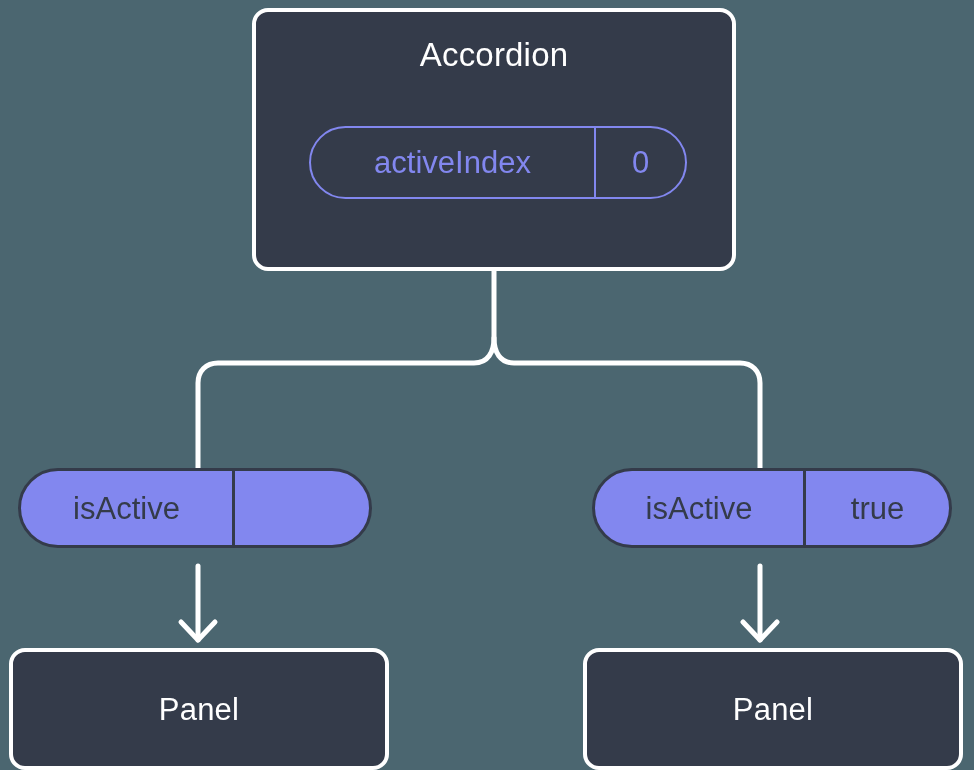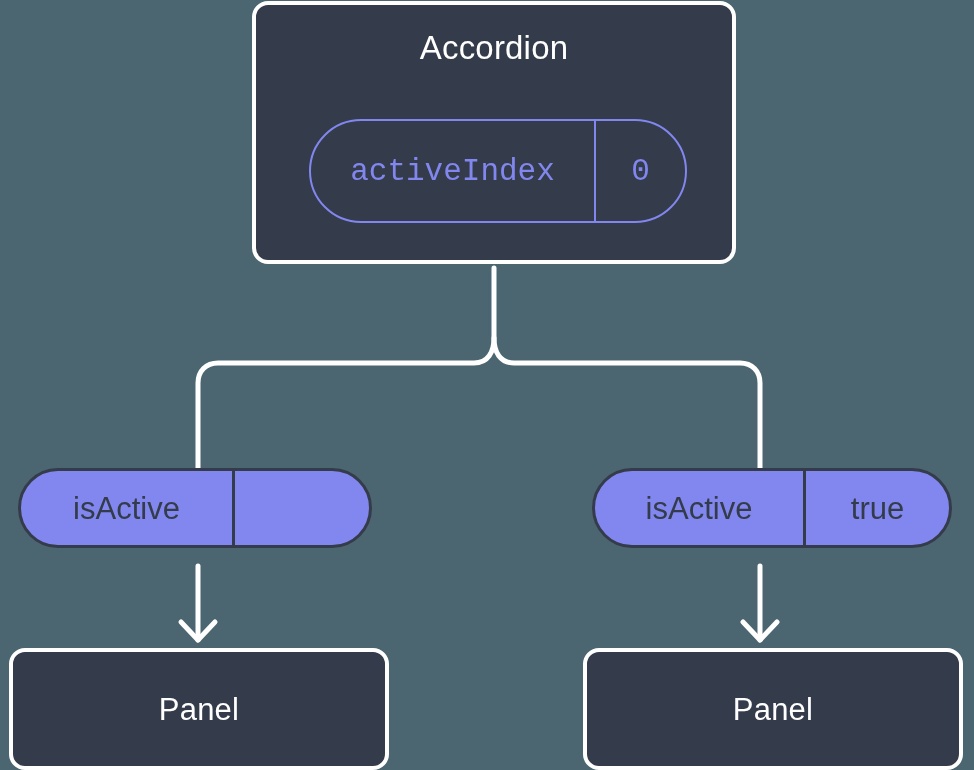--- a/index.html
+++ b/index.html
@@ -36,21 +36,21 @@
     box-sizing: border-box;
     background: #343b4a;
     border: 4px solid #ffffff;
     border-radius: 16px;
     display: flex;
     flex-direction: column;
     align-items: center;
   }
   .node-card.accordion-card {
     left: 252px;
-    top: 1px;
+    top: 8px;
     width: 484px;
     height: 263px;
     justify-content: flex-start;
     padding-top: 26px;
   }
   .node-card.panel-card {
     width: 380px;
     height: 122px;
     justify-content: center;
     padding-top: 0;
@@ -80,28 +80,27 @@
     line-height: 1;
     white-space: nowrap;
   }
 
   
   .state-pill-outline {
     position: absolute;
     left: 53px;          
     top: 114px;
     width: 378px;
-    height: 104px;
+    height: 73px;
     box-sizing: border-box;
     border: 2px solid #8287ef;
     border-radius: 52px;
     display: flex;
     align-items: stretch;
     background: transparent;
-    font-family: Liberation Mono, monospace;
   }
   .state-pill-outline .pill-key {
     flex: 0 0 283px;
     display: flex;
     align-items: center;
     justify-content: center;
     border-right: 2px solid #8287ef;
     color: #8287ef;
     font-size: 31px;
     line-height: 1;

